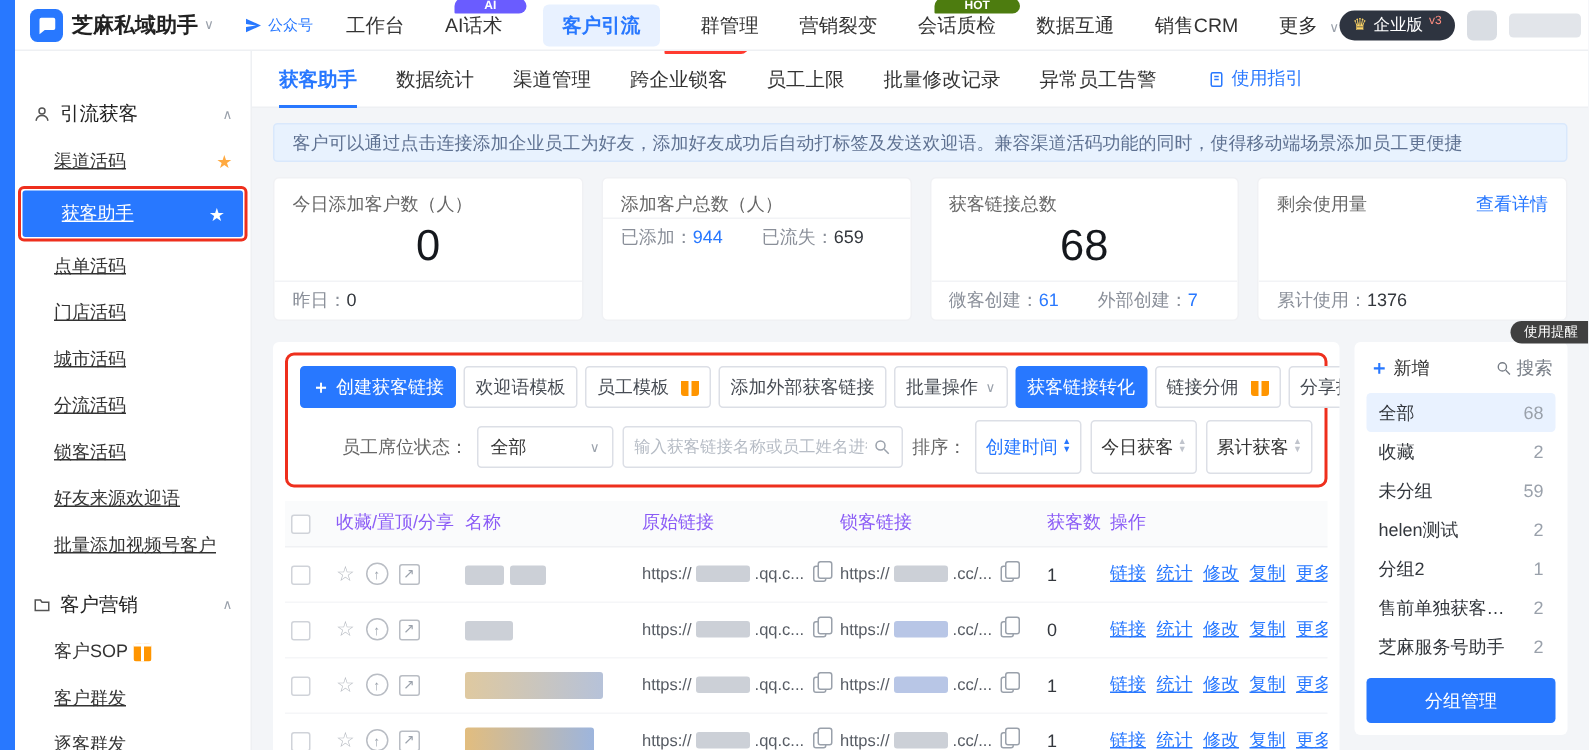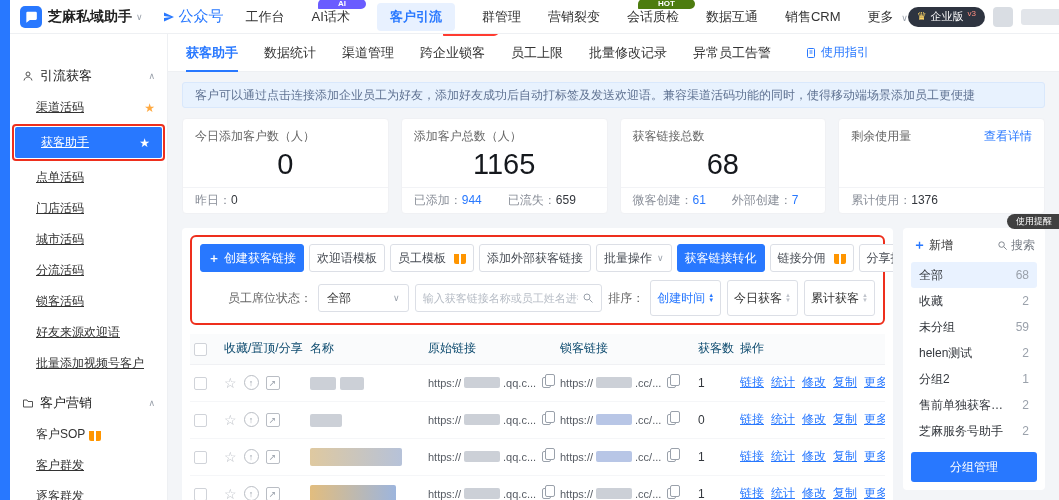--- a/index.html
+++ b/index.html
@@ -5,21 +5,21 @@
   *{margin:0;padding:0;box-sizing:border-box;font-family:"Liberation Sans","DejaVu Sans",sans-serif;}
   html,body{width:1059px;height:500px;overflow:hidden;background:#f3f5f8;}
   .app{position:relative;width:1059px;height:500px;}
   .edge-strip{position:absolute;left:0;top:0;width:10px;height:500px;background:#2878ff;}
   
   .topbar{position:absolute;left:10px;top:0;width:1049px;height:34px;background:#fff;border-bottom:1px solid #eef0f3;display:flex;align-items:center;padding:0 10px;z-index:6;}
   .logo{width:22px;height:22px;background:#2878ff;border-radius:5px;display:flex;align-items:center;justify-content:center;flex:none;}
   .logo-title{font-size:14px;font-weight:bold;color:#222;margin-left:6px;white-space:nowrap;}
   .caret{color:#9aa1ab;font-size:9px;margin-left:4px;}
   .vdiv{width:1px;height:14px;background:#e3e6ea;margin:0 10px;}
-  .official{display:flex;align-items:center;gap:4px;color:#2878ff;font-size:15px;cursor:pointer;white-space:nowrap;}
+  .official{display:flex;align-items:center;gap:4px;color:#2878ff;font-size:10px;cursor:pointer;white-space:nowrap;}
   .nav{display:flex;align-items:center;gap:27px;margin-left:22px;white-space:nowrap;}
   .nav-item{font-size:13px;color:#333;position:relative;cursor:pointer;}
   .nav-item.active{background:#e8f1ff;color:#2878ff;font-weight:bold;padding:5px 13px;border-radius:4px;}
   .badge{position:absolute;top:-9px;right:-16px;color:#fff;font-size:8px;font-weight:bold;padding:1px 20px;border-radius:7px 7px 7px 1px;line-height:1.1;}
   .badge.ai{background:#6a5cff;}
   .badge.hot{background:#4d7c0f;}
   .badge.new{background:#ff3b30;top:-8px;right:-14px;}
   .top-right{margin-left:auto;display:flex;align-items:center;gap:8px;}
   .ver-badge{background:#2e3440;color:#fff;font-size:11px;border-radius:11px;height:20px;display:flex;align-items:center;gap:4px;padding:0 9px;white-space:nowrap;cursor:pointer;}
   .crown{color:#ffd666;font-size:11px;}
@@ -74,21 +74,21 @@
   .search{width:200px;height:28px;border:1px solid #dcdfe6;border-radius:3px;background:#fff;display:flex;align-items:center;padding:0 7px;gap:4px;}
   .search input{flex:1;border:none;outline:none;font-size:11px;color:#333;min-width:0;background:transparent;}
   .search input::placeholder{color:#b6bcc5;}
   .sort-chip{height:36px;border:1px solid #dcdfe6;border-radius:3px;background:#fff;display:flex;align-items:center;gap:3px;padding:0 6px;color:#333;cursor:pointer;}
   .sort-chip.active{color:#2878ff;}
   .arrows{display:flex;flex-direction:column;align-items:center;}
   .arrows i{font-style:normal;font-size:6px;line-height:5px;color:#c0c4cc;}
   .sort-chip.active .arrows i{color:#2878ff;}
   
   .dtable{width:100%;border-collapse:collapse;table-layout:fixed;margin-top:9px;font-size:12px;color:#33373d;}
-  .dtable th{height:30px;font-weight:normal;color:#0c4a6e;text-align:left;background:#fafbfc;border-bottom:1px solid #f0f1f4;padding-left:4px;white-space:nowrap;overflow:hidden;}
+  .dtable th{height:30px;font-weight:normal;color:#8b5cf6;text-align:left;background:#fafbfc;border-bottom:1px solid #f0f1f4;padding-left:4px;white-space:nowrap;overflow:hidden;}
   .dtable td{height:37px;border-bottom:1px solid #f5f6f8;padding-left:4px;white-space:nowrap;overflow:hidden;}
   .cb{width:13px;height:13px;border:1px solid #d0d3d9;border-radius:2px;background:#fff;display:inline-block;vertical-align:middle;cursor:pointer;}
   .icon-cell{display:flex;align-items:center;gap:7px;}
   .star-o{color:#b9bdc4;font-size:14px;cursor:pointer;}
   .circ{width:15px;height:15px;border:1px solid #b9bdc4;border-radius:50%;color:#9aa1ab;font-size:9px;display:inline-flex;align-items:center;justify-content:center;cursor:pointer;}
   .shr{width:14px;height:14px;border:1px solid #b9bdc4;border-radius:2px;color:#9aa1ab;font-size:9px;display:inline-flex;align-items:center;justify-content:center;cursor:pointer;}
   .nb{display:inline-block;height:13px;border-radius:2px;background:#ccd0d7;vertical-align:middle;margin-right:4px;}
   .nb.s1{width:26px}.nb.s2{width:24px}.nb.b2{width:32px}
   .nb.b3{width:92px;height:18px;background:linear-gradient(90deg,#dfc9a0,#b6c2d9);}
   .nb.b4{width:86px;height:18px;background:linear-gradient(90deg,#e2bd7e,#9db5dd);}
@@ -266,21 +266,20 @@
               </div>
             <div class="stat-value">0</div>
             <div class="stat-foot">
               <span><span>昨日：</span><span class="num-dark">0</span></span>
             </div>
           </div>
           <div class="stat-card">
             <div class="stat-head">
                 <span class="stat-title">添加客户总数（人）</span>
               </div>
-            <div class="stat-value">1165</div>
             <div class="stat-foot">
               <span><span>已添加：</span><span class="num-blue">944</span></span>
               <span><span>已流失：</span><span class="num-dark">659</span></span>
             </div>
           </div>
           <div class="stat-card">
             <div class="stat-head">
                 <span class="stat-title">获客链接总数</span>
               </div>
             <div class="stat-value">68</div>

